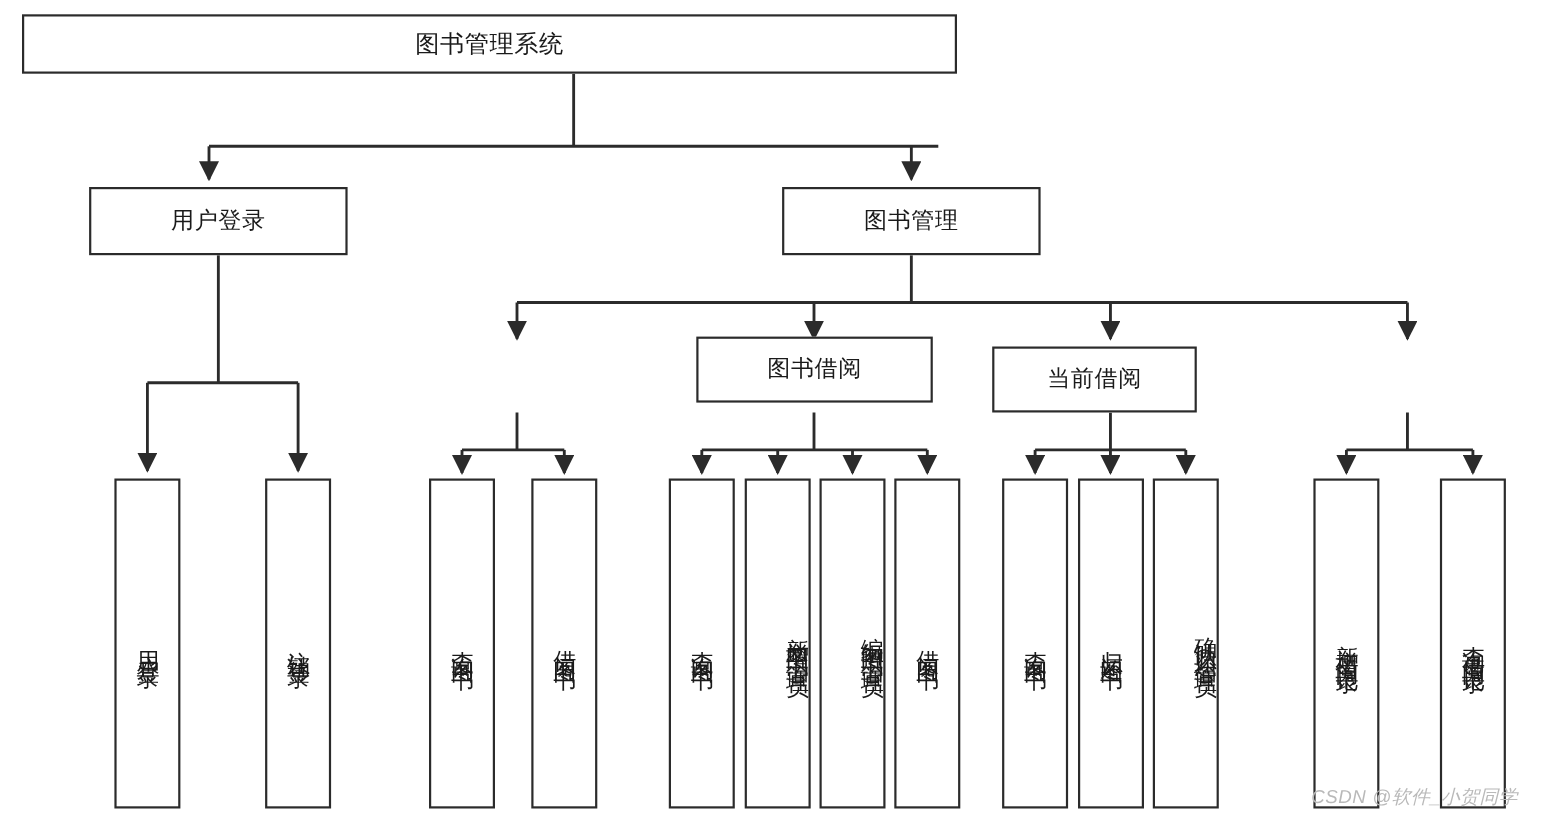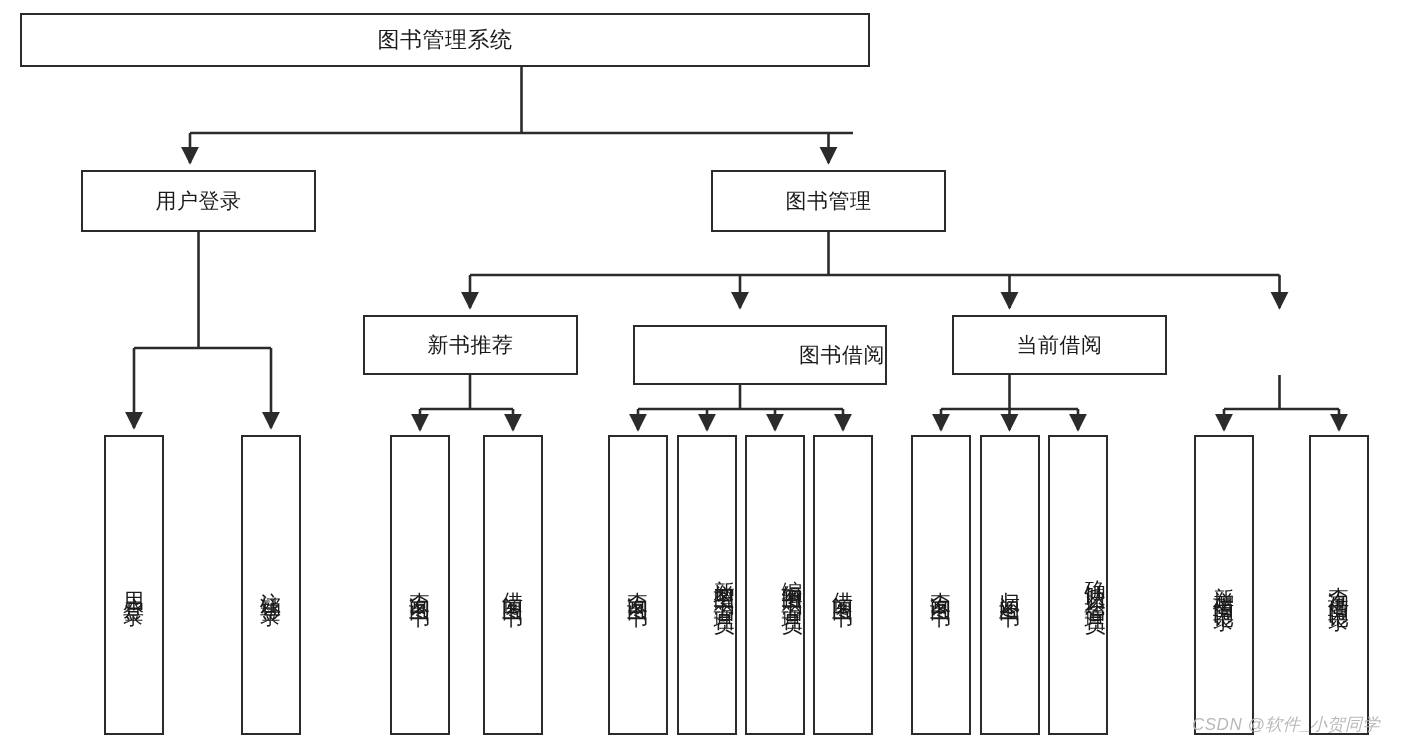--- a/index.html
+++ b/index.html
@@ -130,27 +130,24 @@
     <span>图书管理系统</span>
   </div>
 
   <div class="node h" style="left:81px; top:170px; width:235px; height:62px;">
     <span>用户登录</span>
   </div>
   <div class="node h" style="left:711px; top:170px; width:235px; height:62px;">
     <span>图书管理</span>
   </div>
 
-  <div class="node h" style="left:363px; top:315px; width:215px; height:60px;">
-    <span>新书推荐</span>
-  </div>
-  <div class="node h" style="left:633px; top:325px; width:254px; height:60px;justify-content:flex-end;">
+  <div class="node h" style="left:633px; top:306px; width:215px; height:60px;">
     <span>图书借阅</span>
   </div>
-  <div class="node h" style="left:952px; top:315px; width:215px; height:60px;text-align:right;">
+  <div class="node h" style="left:902px; top:315px; width:186px; height:60px;text-align:right;">
     <span>当前借阅</span>
   </div>
 
   <div class="node v mid" style="left:104px; top:435px; width:60px; height:300px;">
     <span>用户登录</span>
   </div>
   <div class="node v mid" style="left:241px; top:435px; width:60px; height:300px;">
     <span>注销登录</span>
   </div>
 

